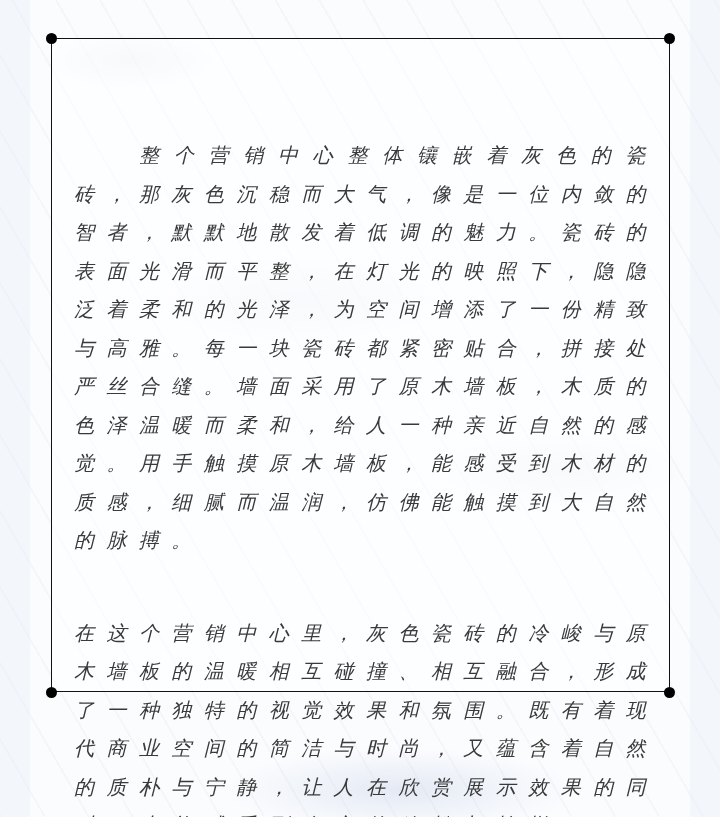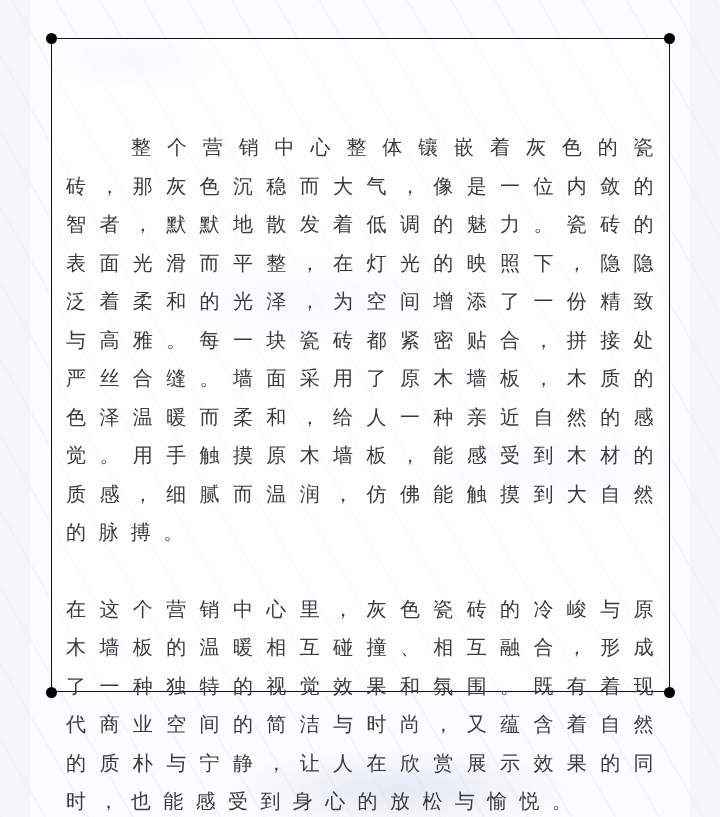--- a/index.html
+++ b/index.html
@@ -24,21 +24,21 @@
     position: absolute; left: 51px; top: 38px; width: 619px; height: 654px;
     border: 1.5px solid #111; box-sizing: border-box; background: rgba(255,255,255,0.55);
   }
   .dot { position: absolute; width: 11px; height: 11px; border-radius: 50%; background: #000; }
   .dot.tl { left: 46px; top: 33px; } .dot.tr { left: 664px; top: 33px; }
   .dot.bl { left: 46px; top: 687px; } .dot.br { left: 664px; top: 687px; }
   .text {
     position: absolute; left: 66px; top: 128px; width: 600px;
     color: #3a3a3a; font-size: 20px; line-height: 38.5px; letter-spacing: 12.4px;
   }
-  .para { margin: 0; text-align: justify; }
+  .para { margin: 8px; text-align: justify; font-style: italic; }
   .para.indent { text-indent: 65px; }
   .gap { height: 38px; }
 </style>
 </head>
 <body>
 
 <div class="marble"></div>
 <div class="edge-l"></div>
 <div class="edge-r"></div>
 

